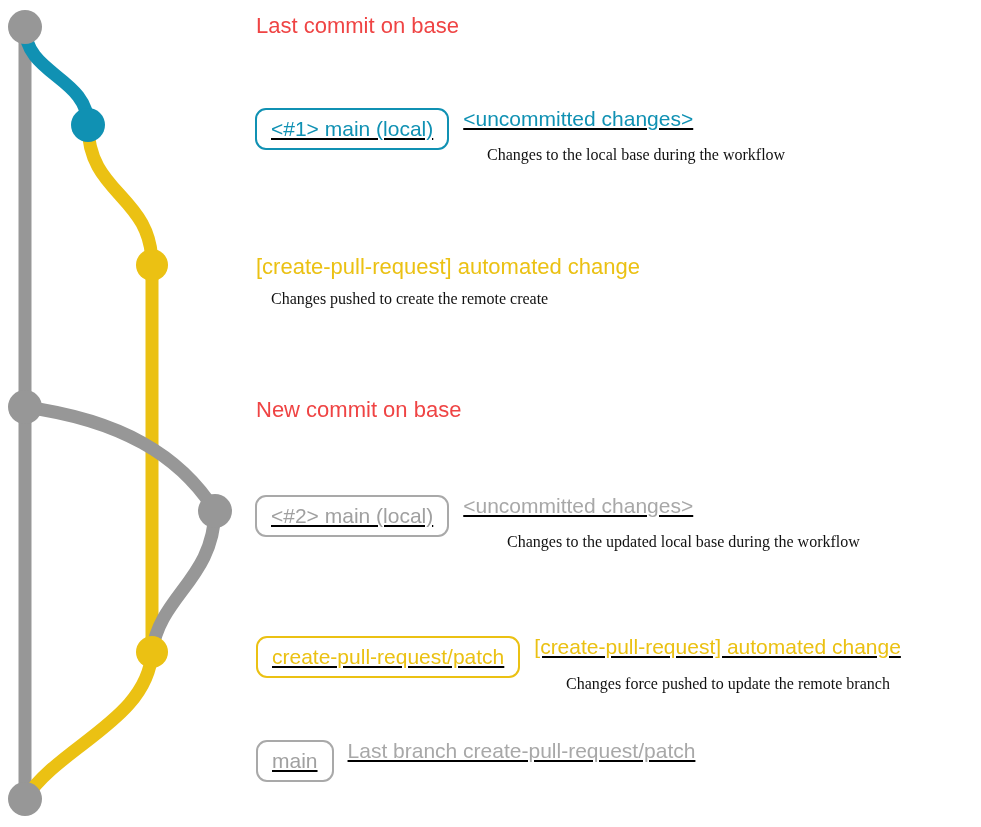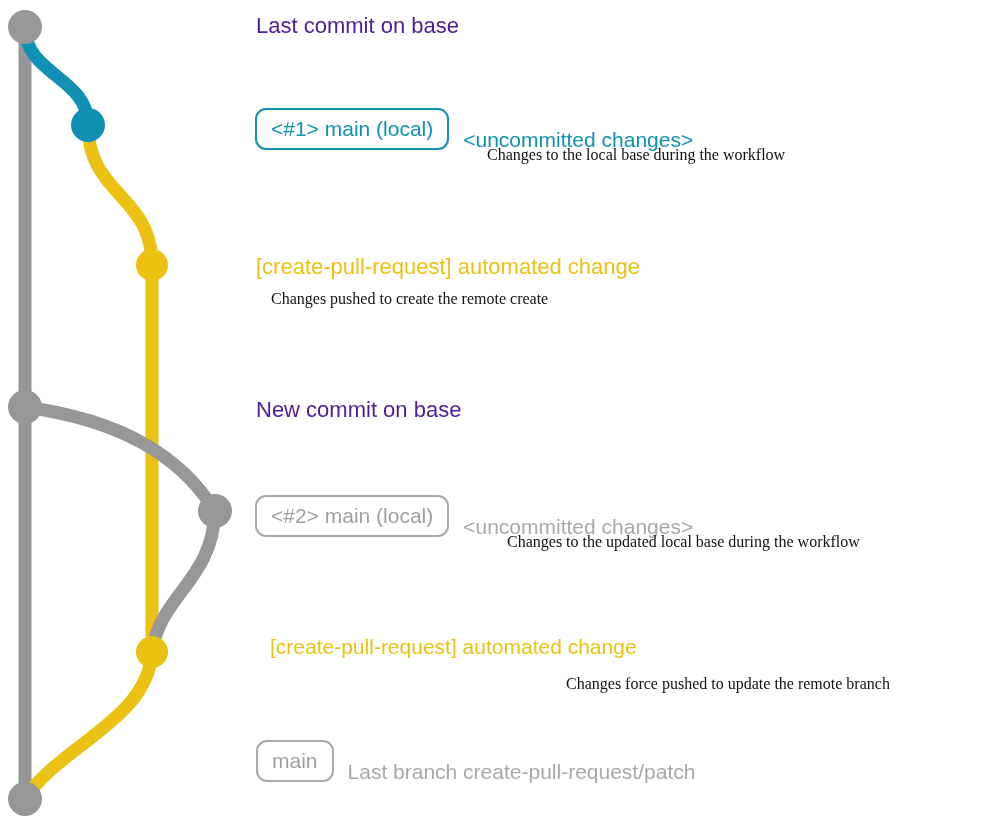--- a/index.html
+++ b/index.html
@@ -25,22 +25,23 @@
   .overlay {
     position: absolute;
     left: 0;
     top: 0;
     width: 981px;
     height: 827px;
   }
   .row {
     position: absolute;
     display: flex;
-    align-items: flex-end;
+    align-items: flex-start;
     white-space: nowrap;
+    text-decoration: underline;
   }
   .pill {
     display: inline-flex;
     align-items: center;
     justify-content: center;
     border: 2px solid #999999;
     border-radius: 11px;
     box-sizing: border-box;
     font-family: "Liberation Sans", sans-serif;
     font-size: 21px;
@@ -63,21 +64,21 @@
   .subject.yellow { color: #ebc113; }
   .subject.gray   { color: #a8a8a8; }
 
   .headline {
     position: absolute;
     font-family: "Liberation Sans", sans-serif;
     font-size: 22px;
     line-height: 1;
     white-space: nowrap;
   }
-  .headline.gray   { color: #4c1d95; }
+  .headline.gray   { color: #ef4444; }
   .headline.yellow { color: #ebc113; }
 
   .body-text {
     position: absolute;
     font-family: "Liberation Serif", serif;
     font-size: 16px;
     line-height: 1;
     color: #111111;
     white-space: nowrap;
   }
@@ -126,20 +127,21 @@
 
   <div class="headline gray" style="left:256px; top:399px;">New commit on base</div>
 
   <div class="row" style="left:255px; top:495px;">
     <span class="pill gray">&lt;#2&gt; main (local)</span>
     <span class="subject gray">&lt;uncommitted changes&gt;</span>
   </div>
   <div class="body-text" style="left:487px; top:534px;margin-left:20px;">Changes to the updated local base during the workflow</div>
 
   <div class="row" style="left:256px; top:636px;">
+    <span class="pill yellow">create-pull-request/patch</span>
     <span class="subject yellow">[create-pull-request] automated change</span>
   </div>
   <div class="body-text" style="left:566px; top:676px;">Changes force pushed to update the remote branch</div>
 
   <div class="row" style="left:256px; top:740px;">
     <span class="pill gray">main</span>
     <span class="subject gray">Last branch create-pull-request/patch</span>
   </div>
 
 </div>

